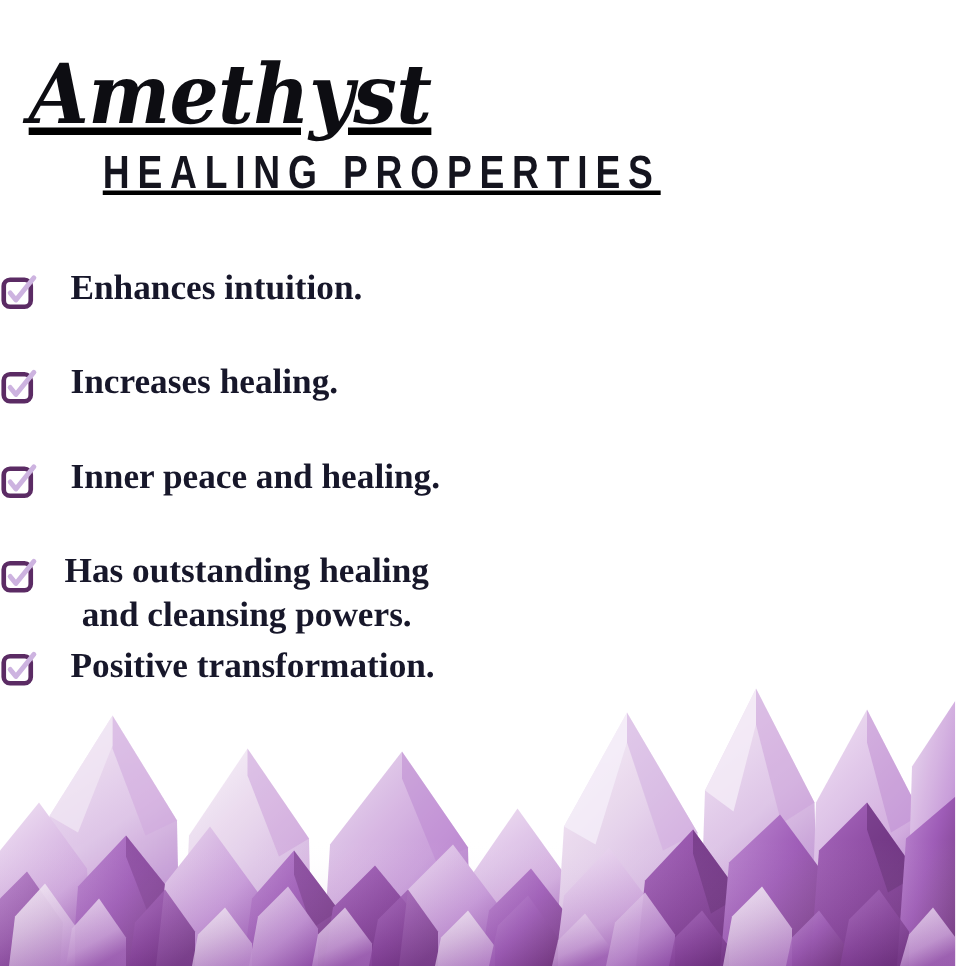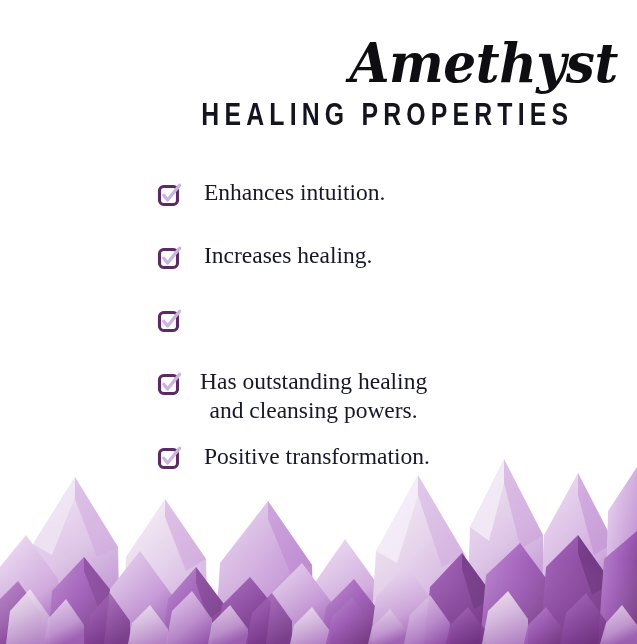--- a/index.html
+++ b/index.html
@@ -21,22 +21,23 @@
     background: #ffffff;
     overflow: hidden;
   }
 
   
   .header {
     position: absolute;
     top: 0;
     left: 0;
     width: 637px;
-    text-align: right;
+    text-align: left;
     padding-top: 34px;
+    text-decoration: underline;
   }
   .title {
     font-family: "DejaVu Serif", "Liberation Serif", serif;
     font-style: italic;
     font-weight: bold;
     font-size: 55px;
     line-height: 58px;
     color: #0d0d12;
     letter-spacing: -0.5px;
     margin: 0;
@@ -58,24 +59,24 @@
   .list {
     position: absolute;
     top: 178px;
     left: 0;
     width: 637px;
   }
   .list-item {
     position: relative;
     display: flex;
     align-items: flex-start;
-    padding-left: 157px;
     margin-bottom: 33px;
-  }
-  .list-item.tight { margin-bottom: 16px; }
+    font-weight: bold;
+  }
+  .list-item.tight { margin-bottom: 4px; }
   .list-item:last-child { margin-bottom: 0; align-items: flex-end; }
 
   .check-wrap {
     position: relative;
     width: 26px;
     height: 26px;
     flex: 0 0 26px;
     margin-top: 4px;
   }
   .check-wrap svg { display: block; }
@@ -135,20 +136,21 @@
       <span class="item-text">Increases healing.</span>
     </div>
 
     <div class="list-item">
       <span class="check-wrap">
         <svg width="26" height="26" viewBox="0 0 26 26">
           <rect x="2.5" y="4.5" width="18" height="18" rx="4.2" ry="4.2" fill="#ffffff" stroke="#5b2b64" stroke-width="3.1"></rect>
           <path d="M6.8 13.3 L10.6 18.0 L22.6 3.2" fill="none" stroke="#cdb3e0" stroke-width="3.3" stroke-linecap="round" stroke-linejoin="round"></path>
         </svg>
       </span>
+      <span class="item-text">Inner peace and healing.</span>
     </div>
 
     <div class="list-item tight">
       <span class="check-wrap">
         <svg width="26" height="26" viewBox="0 0 26 26">
           <rect x="2.5" y="4.5" width="18" height="18" rx="4.2" ry="4.2" fill="#ffffff" stroke="#5b2b64" stroke-width="3.1"></rect>
           <path d="M6.8 13.3 L10.6 18.0 L22.6 3.2" fill="none" stroke="#cdb3e0" stroke-width="3.3" stroke-linecap="round" stroke-linejoin="round"></path>
         </svg>
       </span>
       <span class="item-text wrapped">Has outstanding healing

